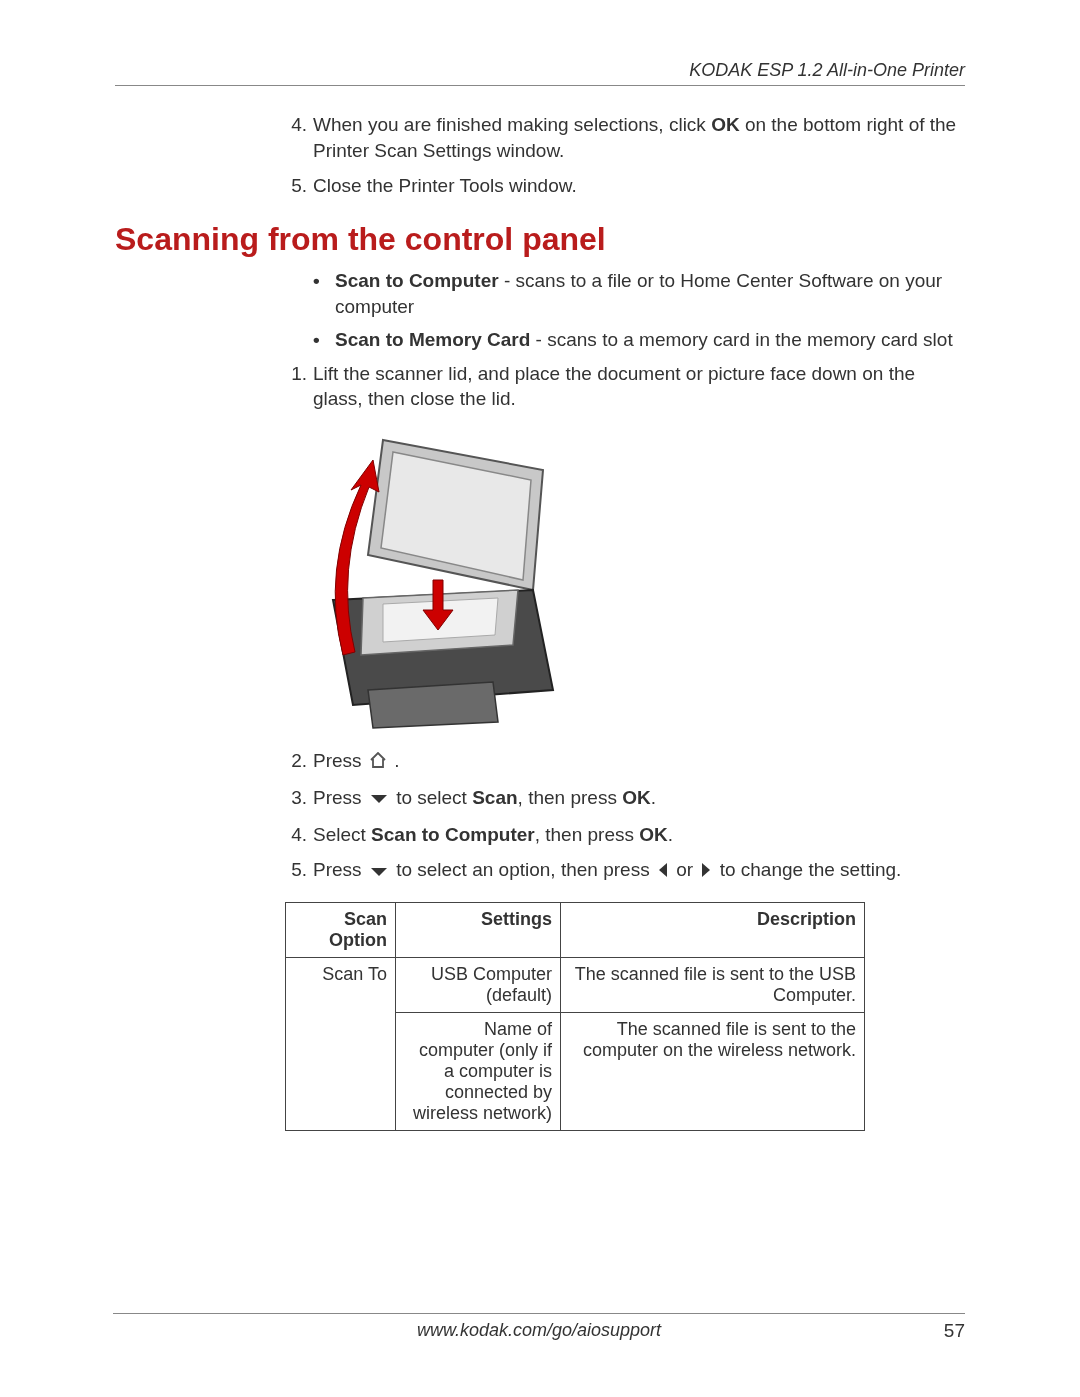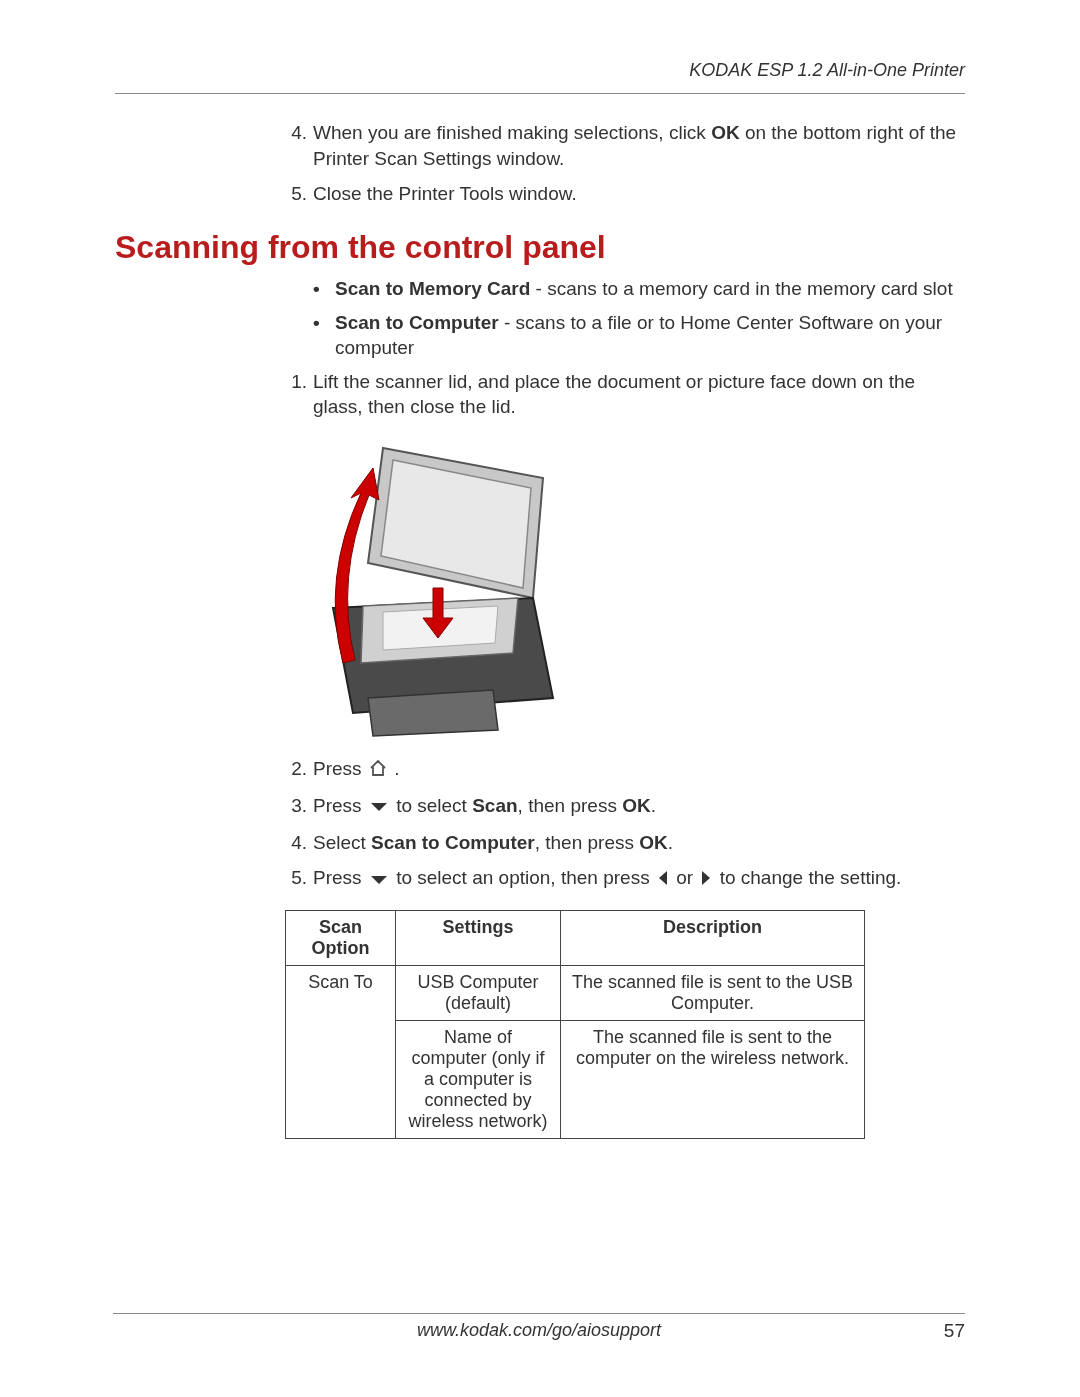--- a/index.html
+++ b/index.html
@@ -7,21 +7,21 @@
     font-family: Arial, Helvetica, sans-serif;
     width: 1080px;
     height: 1397px;
     background: #fff;
     color: #333;
     position: relative;
     padding: 60px 115px 60px 115px;
   }
   .header-wrap {
     border-bottom: 1px solid #888;
-    padding-bottom: 12px;
+    padding-bottom: 4px;
     margin-bottom: 26px;
     text-align: right;
   }
   .header {
     font-style: italic;
     font-size: 18px;
     color: #333;
   }
   .content { }
   .indent-block {
@@ -92,21 +92,21 @@
   }
   table.scan-table {
     border-collapse: collapse;
     margin-top: 18px;
     font-size: 18px;
     width: 580px;
   }
   table.scan-table th, table.scan-table td {
     border: 1px solid #444;
     padding: 6px 8px;
-    text-align: center;
+    text-align: right;
     vertical-align: top;
   }
   table.scan-table th {
     font-weight: bold;
   }
   .footer {
     position: absolute;
     bottom: 56px;
     left: 113px;
     right: 115px;
@@ -149,24 +149,24 @@
         <span class="txt">Close the Printer Tools window.</span>
       </li>
     </ol>
   </div>
 
   <h1 class="h1">Scanning from the control panel</h1>
 
   <div class="indent-block">
     <ul class="bullets">
       <li>
+          <span><span class="b">Scan to Computer</span><span> - scans to a file or to Home Center Software on your computer</span></span>
+        </li>
+      <li>
           <span><span class="b">Scan to Memory Card</span><span> - scans to a memory card in the memory card slot</span></span>
-        </li>
-      <li>
-          <span><span class="b">Scan to Computer</span><span> - scans to a file or to Home Center Software on your computer</span></span>
         </li>
     </ul>
   </div>
 
 
   <div class="indent-block">
     <ol class="steps">
       <li>
         <span class="num">1.</span>
         <span class="txt">Lift the scanner lid, and place the document or picture face down on the glass, then close the lid.</span>

